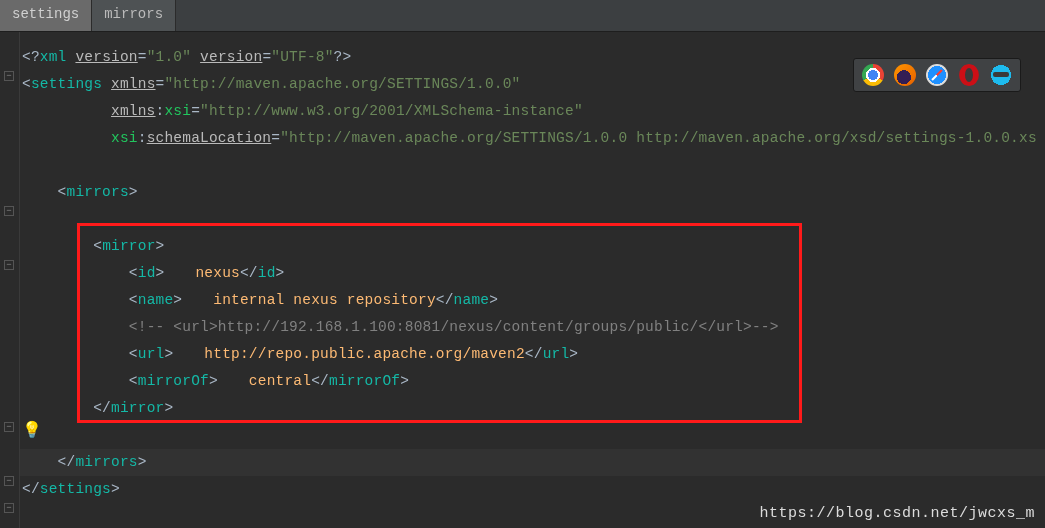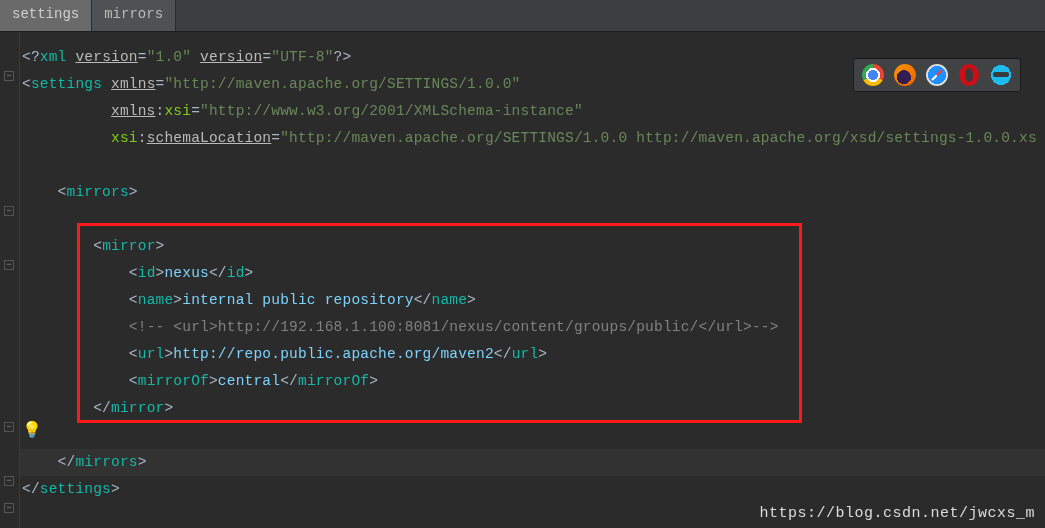--- a/index.html
+++ b/index.html
@@ -68,23 +68,23 @@
     line-height: 27px;
     white-space: pre;
     font-weight: 500;
     letter-spacing: 0.2px;
     flex: 1;
     position: relative;
   }
   .punct { color: #a9b7c6; }
   .tagname { color: #14b8a6; }
   .attrname { color: #bababa; text-decoration: underline; }
-  .nsname { color: #84cc16; }
+  .nsname { color: #22c55e; }
   .string { color: #6a8759; }
-  .text { color: #7dd3fc; }
+  .text { color: #fdba74; margin-left: 31px; }
   .comment { color: #808080; }
   .browser-bar {
     position: absolute;
     top: 58px;
     right: 24px;
     background: #404244;
     border: 1px solid #1a1a1a;
     border-radius: 3px;
     padding: 5px 8px;
     display: flex;
@@ -172,21 +172,21 @@
 
   <div class="code"><span class="caret-line"></span><span class="punct">&lt;?</span><span class="tagname">xml</span> <span class="attrname">version</span><span class="punct">=</span><span class="string">"1.0"</span> <span class="attrname">version</span><span class="punct">=</span><span class="string">"UTF-8"</span><span class="punct">?&gt;</span>
 <span class="punct">&lt;</span><span class="tagname">settings</span> <span class="attrname">xmlns</span><span class="punct">=</span><span class="string">"http://maven.apache.org/SETTINGS/1.0.0"</span>
           <span class="attrname">xmlns</span><span class="punct">:</span><span class="nsname">xsi</span><span class="punct">=</span><span class="string">"http://www.w3.org/2001/XMLSchema-instance"</span>
           <span class="nsname">xsi</span><span class="punct">:</span><span class="attrname">schemaLocation</span><span class="punct">=</span><span class="string">"http://maven.apache.org/SETTINGS/1.0.0 http://maven.apache.org/xsd/settings-1.0.0.xs</span>
 
     <span class="punct">&lt;</span><span class="tagname">mirrors</span><span class="punct">&gt;</span>
 
         <span class="punct">&lt;</span><span class="tagname">mirror</span><span class="punct">&gt;</span>
             <span class="punct">&lt;</span><span class="tagname">id</span><span class="punct">&gt;</span><span class="text">nexus</span><span class="punct">&lt;/</span><span class="tagname">id</span><span class="punct">&gt;</span>
-            <span class="punct">&lt;</span><span class="tagname">name</span><span class="punct">&gt;</span><span class="text">internal public repository</span><span class="punct">&lt;/</span><span class="tagname">name</span><span class="punct">&gt;</span>
+            <span class="punct">&lt;</span><span class="tagname">name</span><span class="punct">&gt;</span><span class="text">internal nexus repository</span><span class="punct">&lt;/</span><span class="tagname">name</span><span class="punct">&gt;</span>
             <span class="comment">&lt;!-- &lt;url&gt;http://192.168.1.100:8081/nexus/content/groups/public/&lt;/url&gt;--&gt;</span>
             <span class="punct">&lt;</span><span class="tagname">url</span><span class="punct">&gt;</span><span class="text">http://repo.public.apache.org/maven2</span><span class="punct">&lt;/</span><span class="tagname">url</span><span class="punct">&gt;</span>
             <span class="punct">&lt;</span><span class="tagname">mirrorOf</span><span class="punct">&gt;</span><span class="text">central</span><span class="punct">&lt;/</span><span class="tagname">mirrorOf</span><span class="punct">&gt;</span>
         <span class="punct">&lt;/</span><span class="tagname">mirror</span><span class="punct">&gt;</span>
 
     <span class="punct">&lt;/</span><span class="tagname">mirrors</span><span class="punct">&gt;</span>
 <span class="punct">&lt;/</span><span class="tagname">settings</span><span class="punct">&gt;</span></div>
 </div>
 
 <div class="browser-bar">

